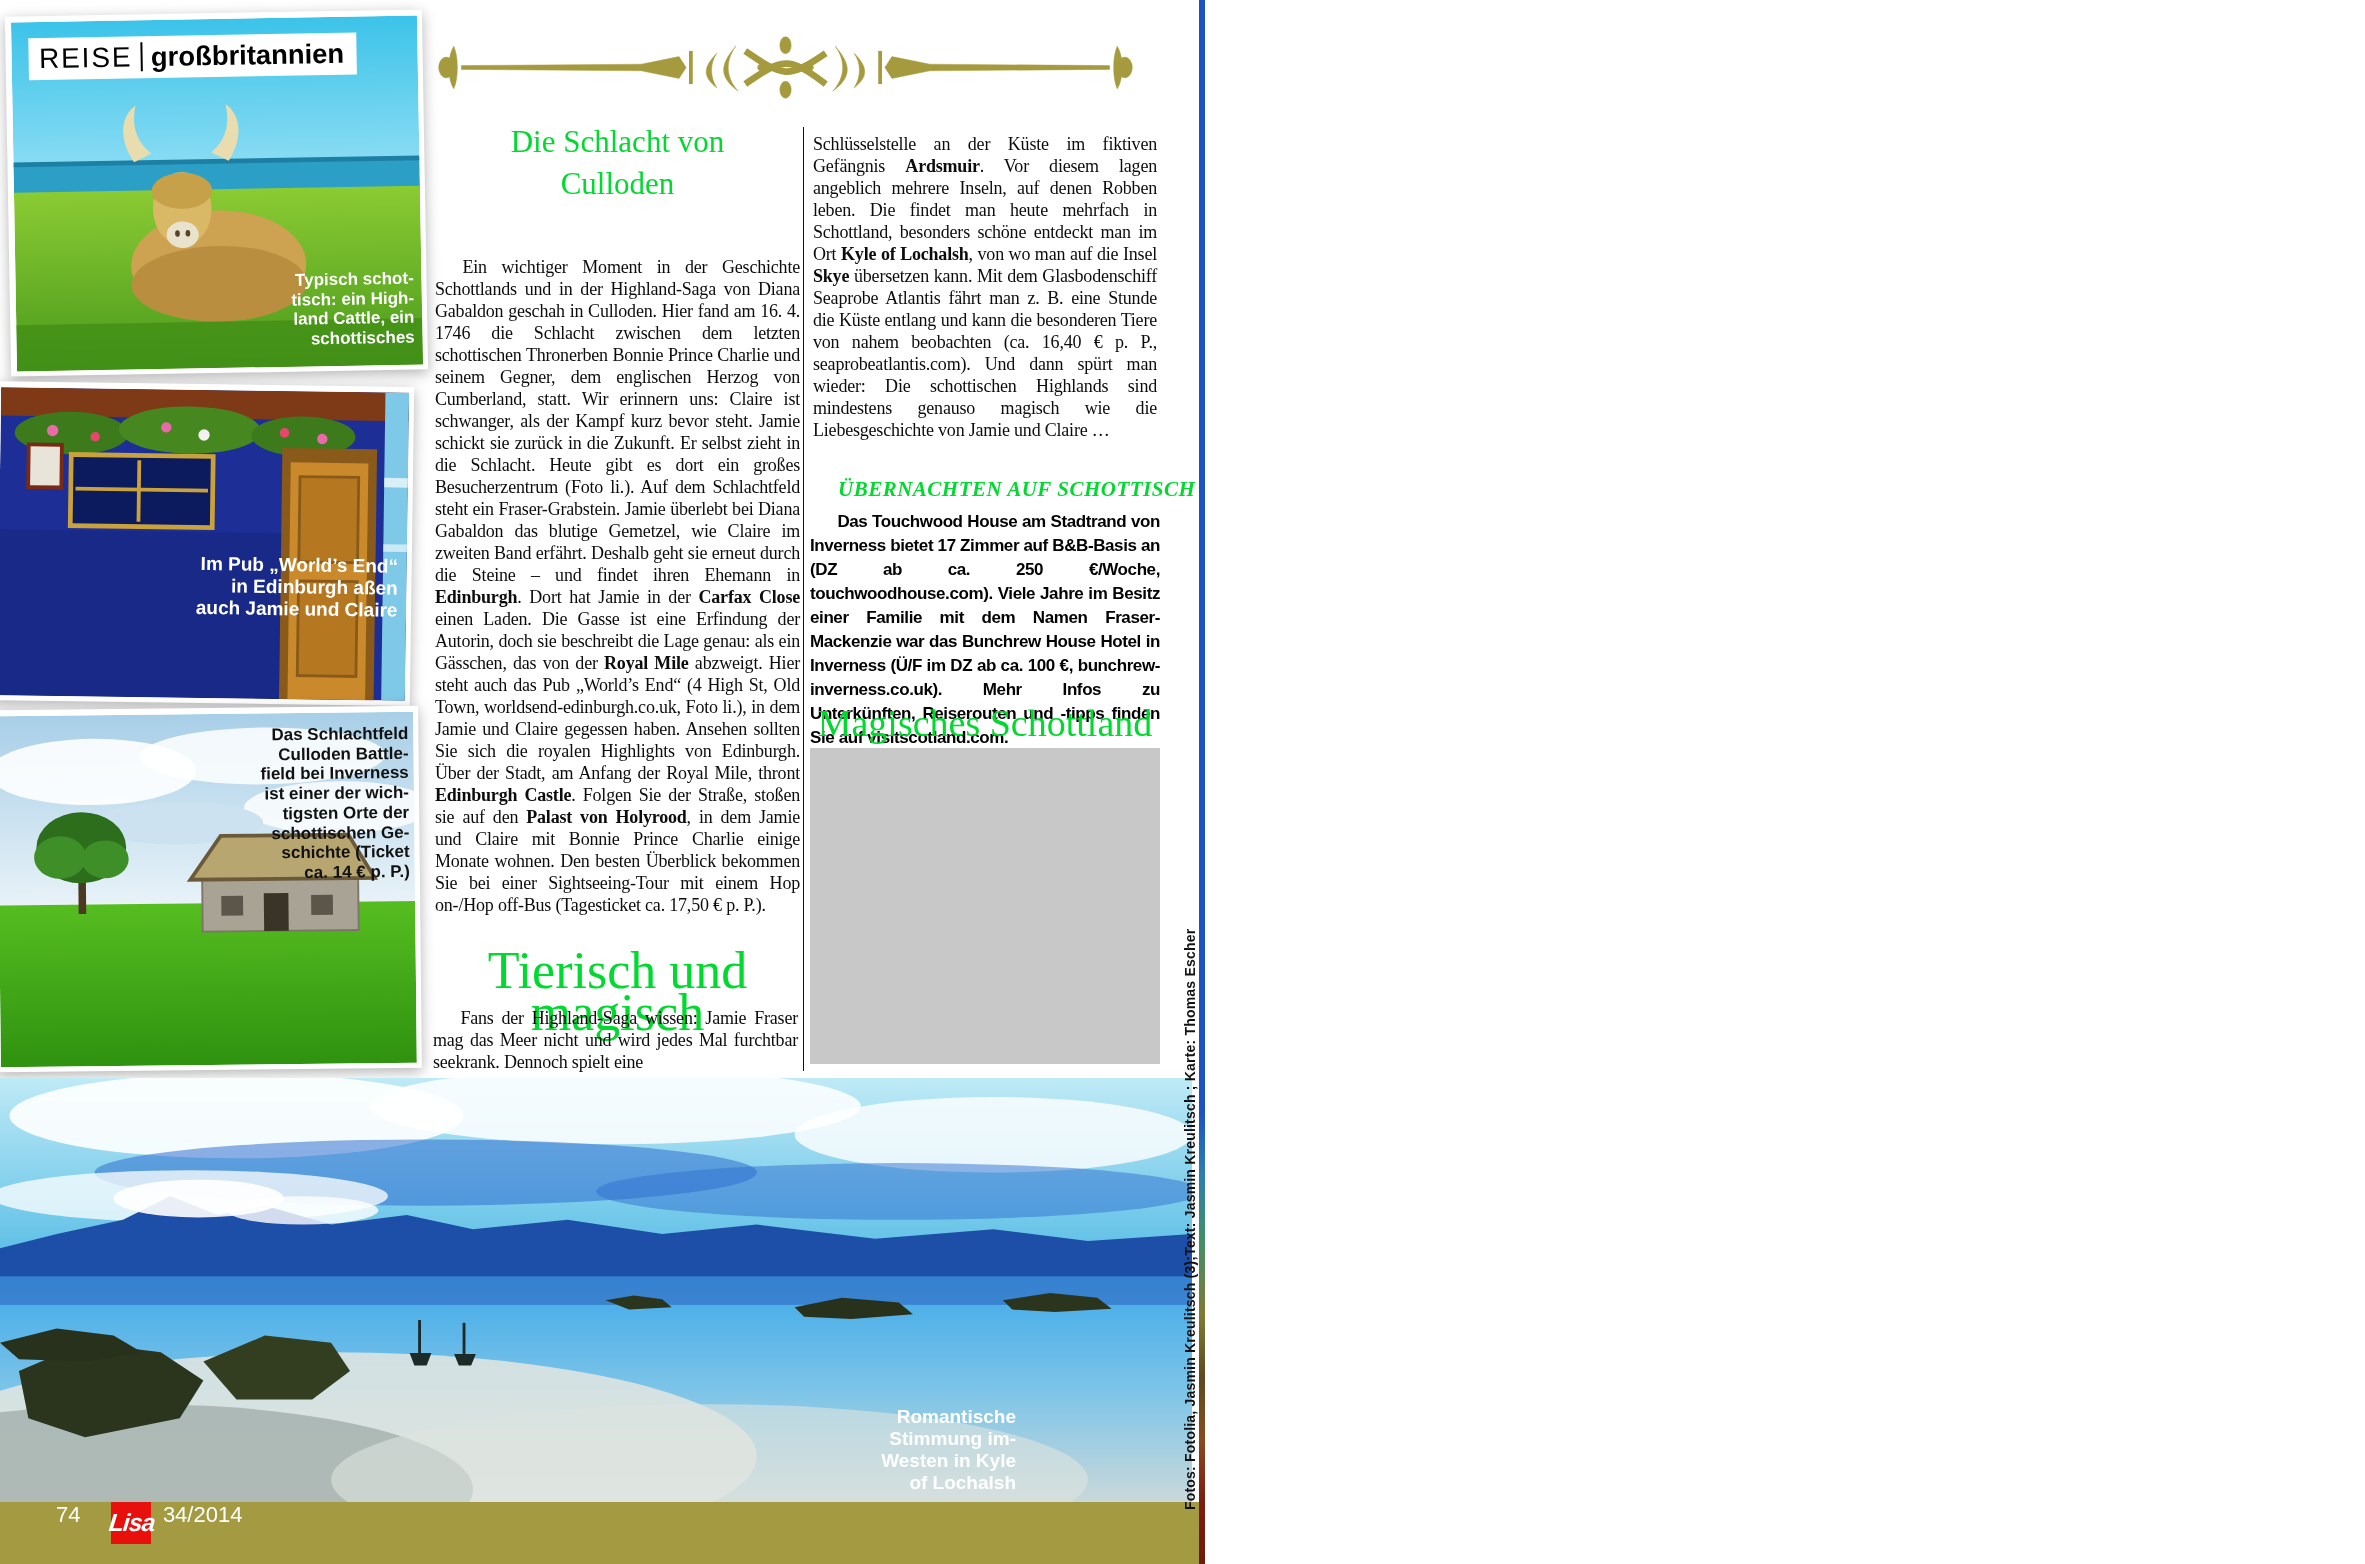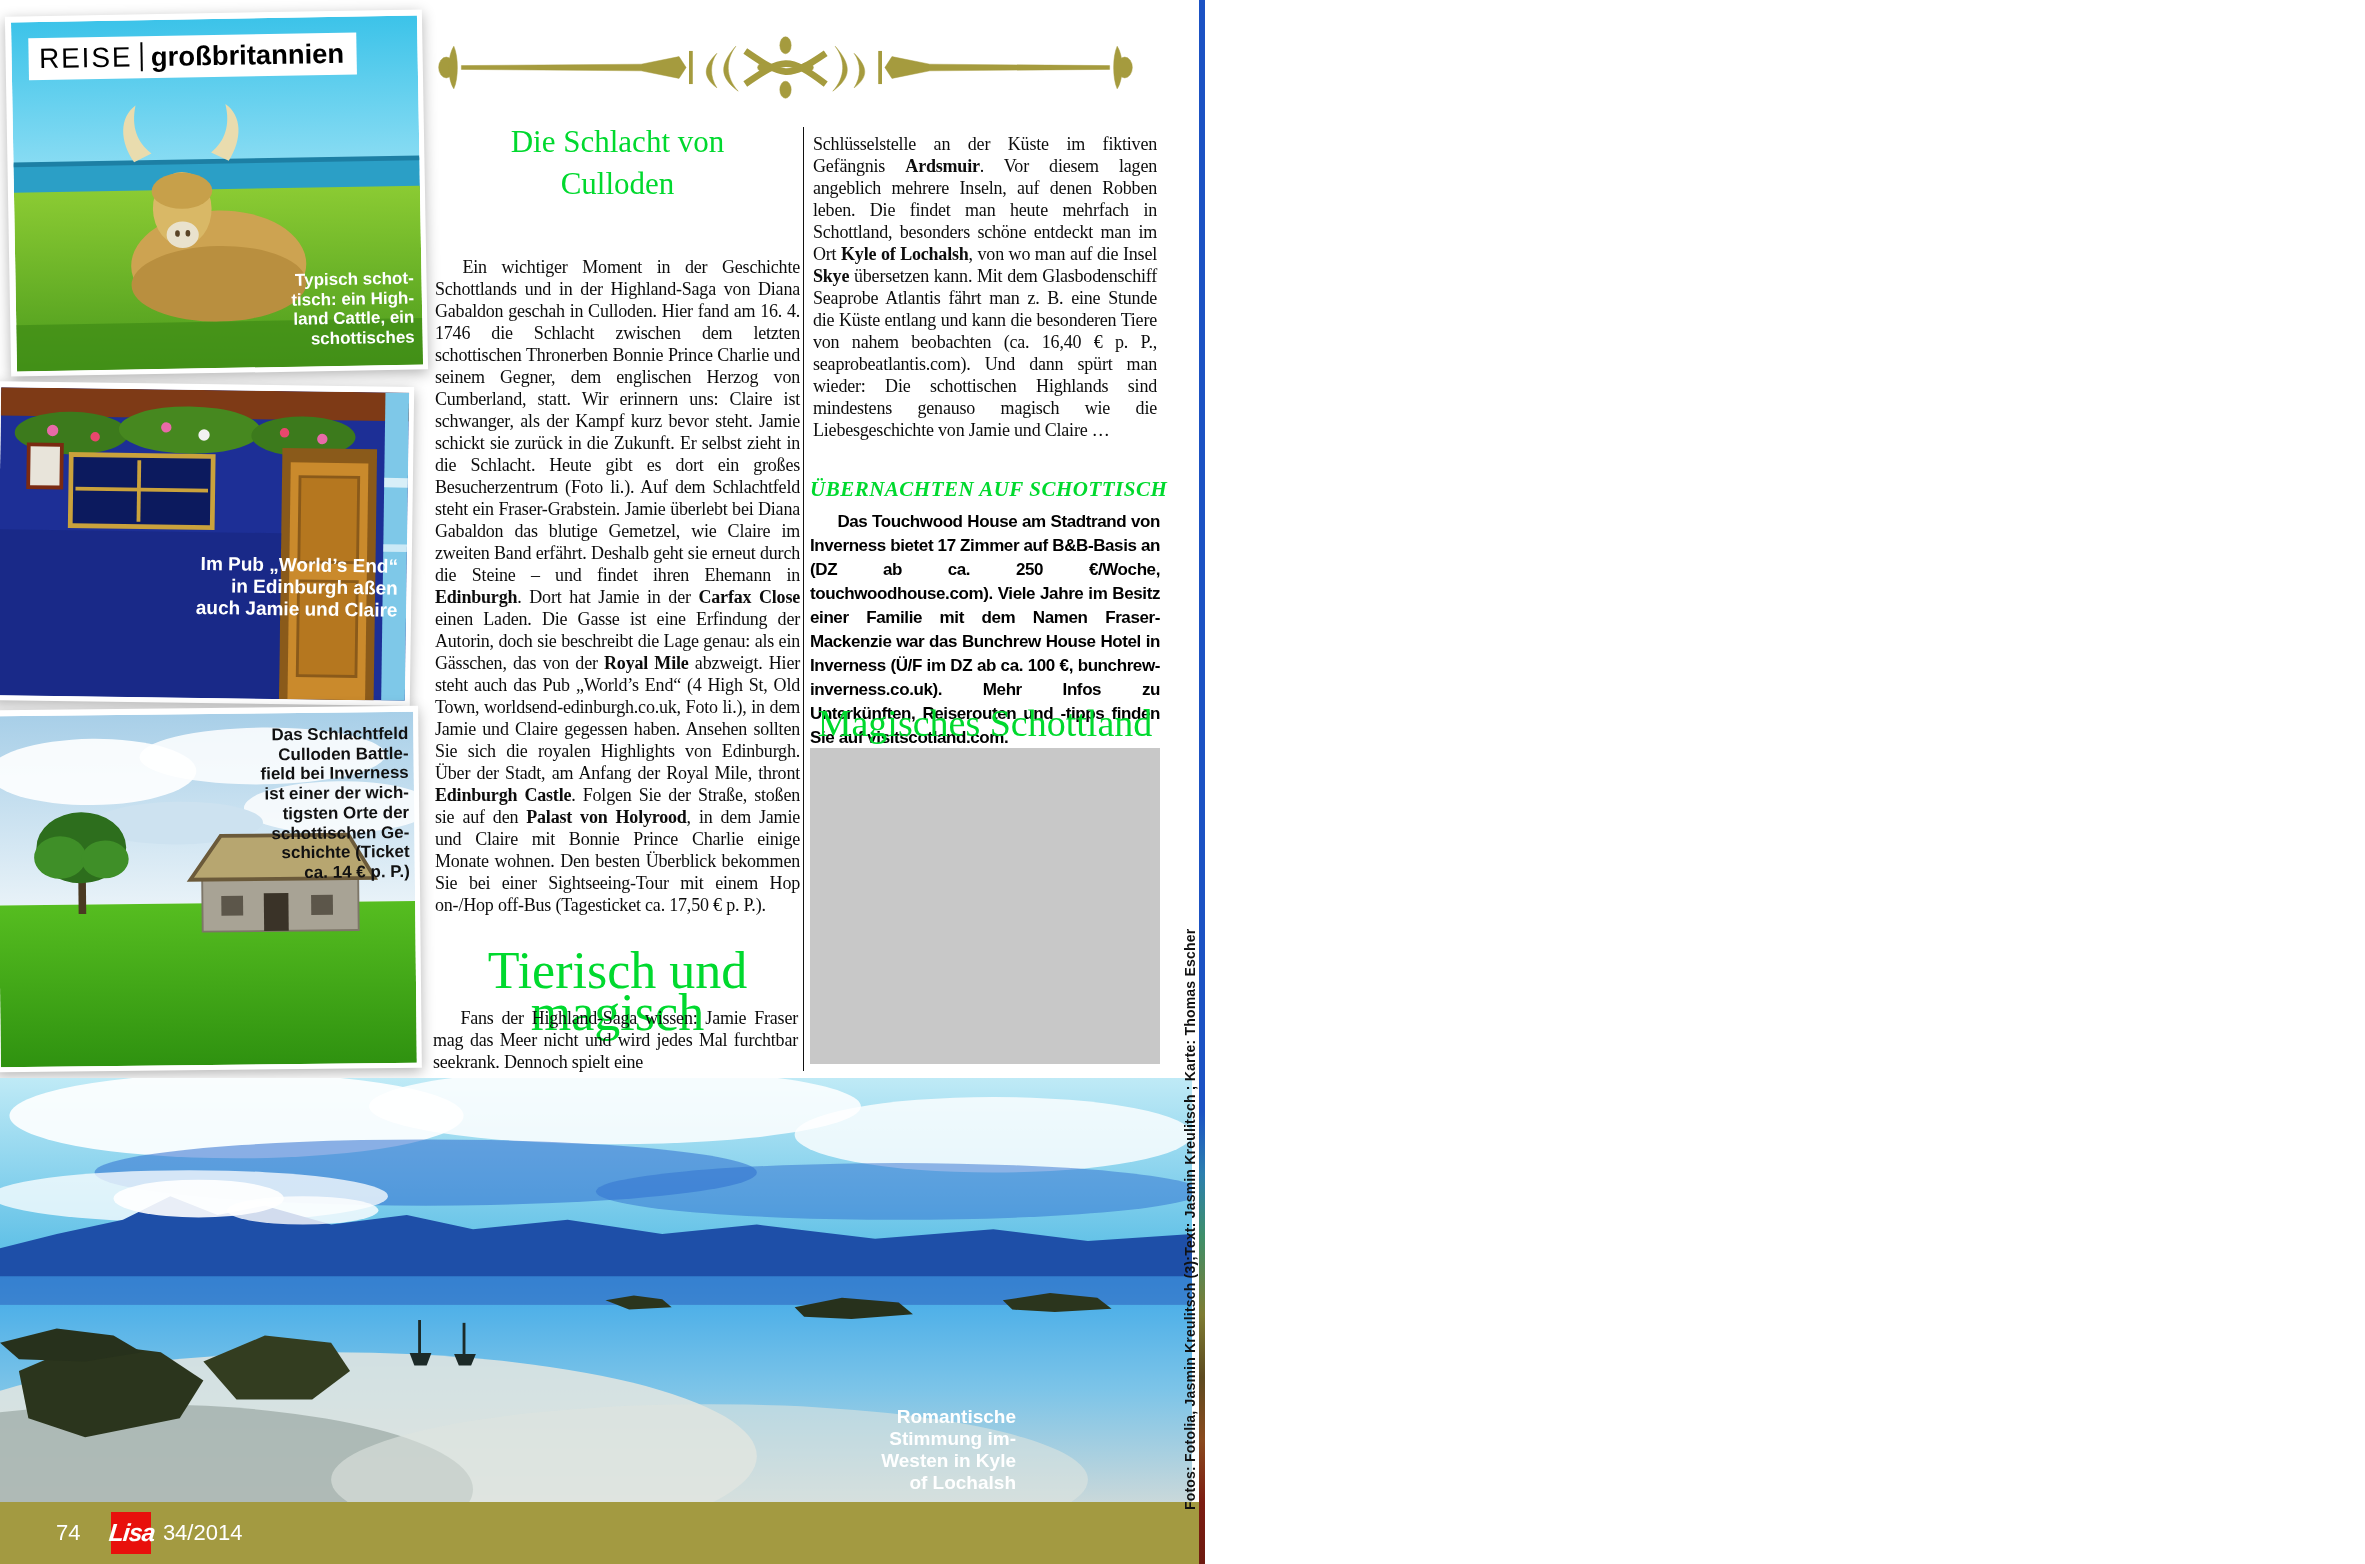--- a/index.html
+++ b/index.html
@@ -41,32 +41,32 @@
     font-family:"Liberation Serif",serif;color:var(--green);text-align:center;
     white-space:pre-line;font-weight:400;
   }
   .body-text{
     font-family:"Liberation Serif",serif;font-size:18px;line-height:22px;
     text-align:justify;color:var(--ink);letter-spacing:-0.2px;
   }
   .indent{text-indent:27.4px;}
   .h-stay{
     font-family:"Liberation Serif",serif;font-style:italic;font-weight:700;
-    color:var(--green);font-size:21px;letter-spacing:0.5px;text-align:center;white-space:nowrap;
+    color:var(--green);font-size:21px;letter-spacing:0.5px;text-align:center;white-space:nowrap;margin-left:28px;
   }
   .box-text{
     font-family:Liberation Sans, sans-serif;font-weight:700;font-size:17px;
     line-height:24px;text-align:justify;color:#000;letter-spacing:-0.4px;
   }
   .col-rule{position:absolute;background:#111;}
   .gray-box{position:absolute;background:#c8c8c8;}
   
   .footer-bar{
     position:absolute;left:0;top:1502px;width:1205px;height:62px;background:var(--olive);
-    display:flex;align-items:center;font-family:"Liberation Sans",sans-serif;color:#fff;
+    display:flex;align-items:flex-start;font-family:"Liberation Sans",sans-serif;color:#fff;
   }
   .footer-bar .pagenum{font-size:22px;margin-left:56px;}
   .lisa-logo{
     width:40px;height:42px;background:var(--red);margin-left:31px;
     display:flex;align-items:center;justify-content:center;
   }
   .lisa-logo span{
     color:#fff;font-family:"Liberation Sans",sans-serif;font-weight:700;font-style:italic;
     font-size:24.6px;transform:skewX(-6deg);letter-spacing:-0.9px;
   }

